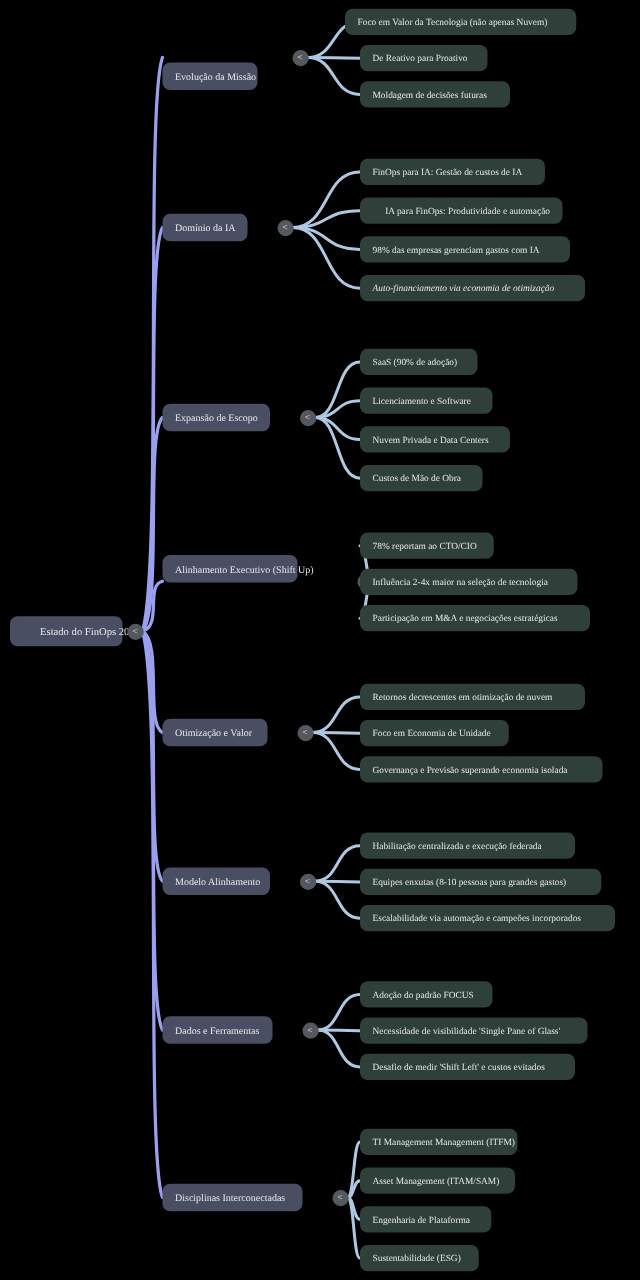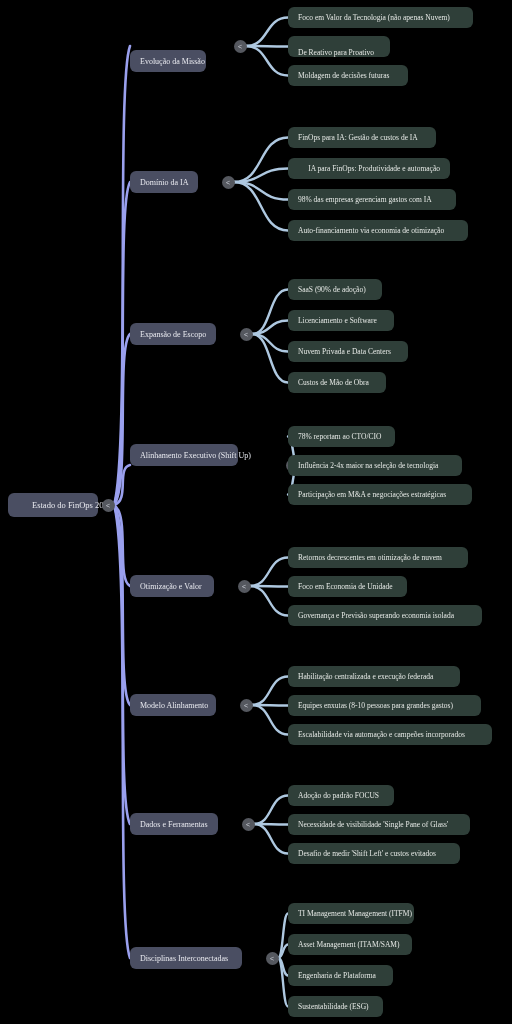--- a/index.html
+++ b/index.html
@@ -67,43 +67,43 @@
   </svg>
   <div id="nodes">
       <div class="node root" style="left: 8px; top: 493px; width: 90px;">
         <span class="lbl">Estado do FinOps 2026</span>
       </div>
       <div class="knob" style="left: 101.5px; top: 498.5px;">&lt;</div>
       <div class="node branch" style="left: 130px; top: 50px; width: 76px;">
         <span class="lbl">Evolução da Missão</span>
       </div>
       <div class="knob" style="left: 233.5px; top: 39.5px;">&lt;</div>
-      <div class="node leaf" style="left: 288px; top: 7px; width: 185px;">
+      <div class="node leaf" style="left: 276px; top: 7px; width: 185px;">
         <span class="lbl">Foco em Valor da Tecnologia (não apenas Nuvem)</span>
       </div>
-      <div class="node leaf" style="left: 288px; top: 36px; width: 102px; align-items: flex-end;">
+      <div class="node leaf" style="left: 288px; top: 36px; width: 102px;">
         <span class="lbl">De Reativo para Proativo</span>
       </div>
       <div class="node leaf" style="left: 288px; top: 65px; width: 120px;">
         <span class="lbl">Moldagem de decisões futuras</span>
       </div>
       <div class="node branch" style="left: 130px; top: 171px; width: 68px;">
         <span class="lbl">Domínio da IA</span>
       </div>
       <div class="knob" style="left: 221.5px; top: 175.5px;">&lt;</div>
       <div class="node leaf" style="left: 288px; top: 127px; width: 148px;">
         <span class="lbl">FinOps para IA: Gestão de custos de IA</span>
       </div>
       <div class="node leaf" style="left: 288px; top: 158px; width: 162px; text-align: right;">
         <span class="lbl">IA para FinOps: Produtividade e automação</span>
       </div>
       <div class="node leaf" style="left: 288px; top: 189px; width: 168px;">
         <span class="lbl">98% das empresas gerenciam gastos com IA</span>
       </div>
-      <div class="node leaf" style="left: 288px; top: 220px; width: 180px;">
+      <div class="node leaf" style="left: 288px; top: 220px; width: 180px; font-style: italic;">
         <span class="lbl">Auto-financiamento via economia de otimização</span>
       </div>
       <div class="node branch" style="left: 130px; top: 323px; width: 86px;">
         <span class="lbl">Expansão de Escopo</span>
       </div>
       <div class="knob" style="left: 239.5px; top: 327.5px;">&lt;</div>
       <div class="node leaf" style="left: 288px; top: 279px; width: 94px;">
         <span class="lbl">SaaS (90% de adoção)</span>
       </div>
       <div class="node leaf" style="left: 288px; top: 310px; width: 106px;">

